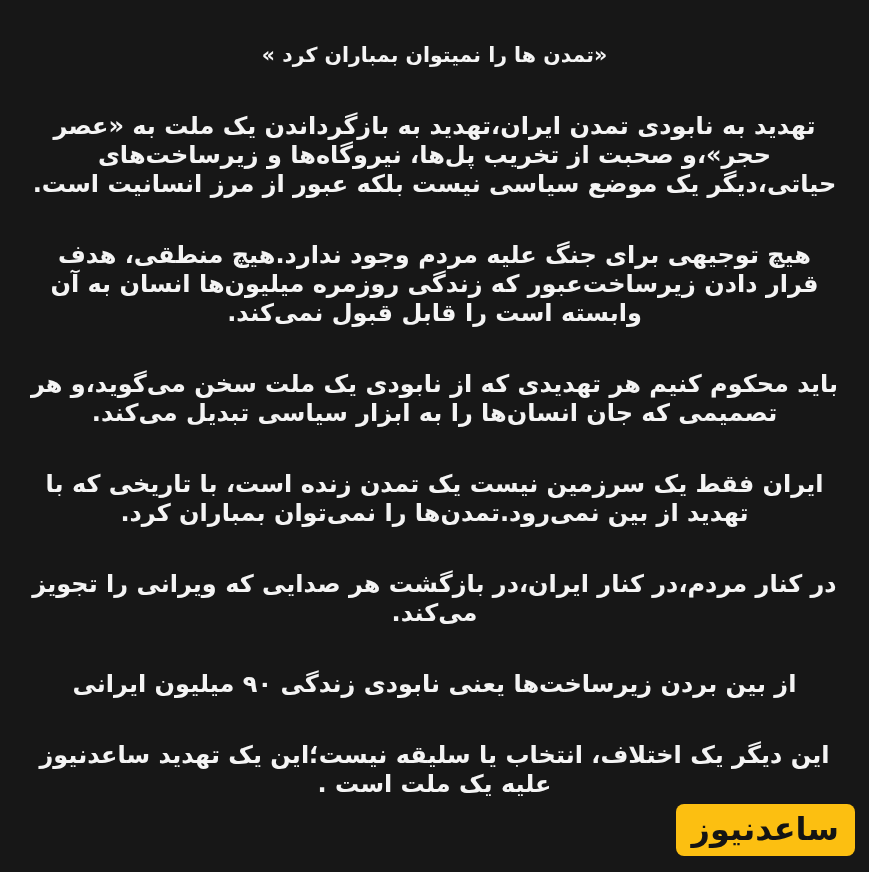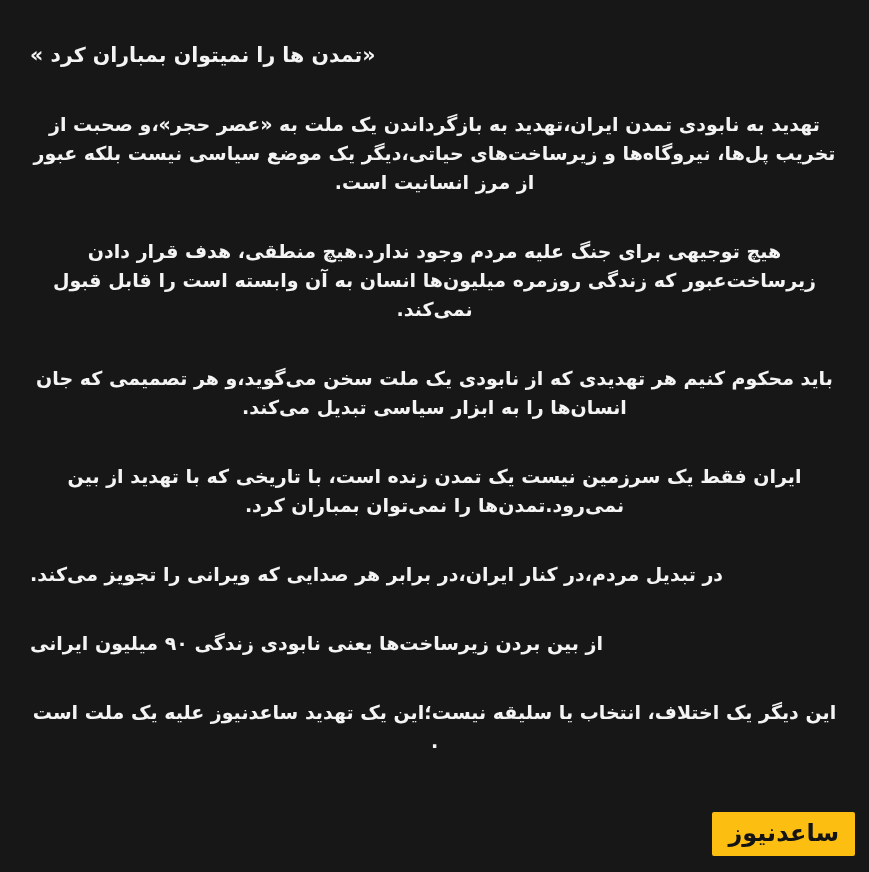--- a/index.html
+++ b/index.html
@@ -21,56 +21,56 @@
     overflow:hidden;
     margin:0 auto;
   }
   .content{
     direction:rtl;
     text-align:center;
     color:var(--fg);
     padding:40px 30px 0;
     display:flex;
     flex-direction:column;
-    gap:40px;
+    gap:30px;
     font-weight:bold;
-    align-items:flex-end;
   }
   .title{
     font-size:20.5px;
     line-height:30px;
     font-weight:bold;
     letter-spacing:0;
   }
   .para{
-    font-size:19px;
+    font-size:24px;
     line-height:29px;
+    margin-top:12px;
   }
   .watermark{
     position:absolute;
     right:14px;
     bottom:16px;
     background:var(--wm-bg);
     color:var(--wm-fg);
     font-weight:bold;
-    font-size:24px;
+    font-size:32px;
     line-height:1;
     padding:9px 16px 11px;
-    border-radius:2px;
+    border-radius:8px;
     direction:rtl;
   }
 </style>
 </head>
 <body>
 
 <div class="canvas">
   <div class="content">
     <h1 class="title">«تمدن ها را نمیتوان بمباران کرد »</h1>
     <p class="para">تهدید به نابودی تمدن ایران،تهدید به بازگرداندن یک ملت به «عصر حجر»،و صحبت از تخریب پل‌ها، نیروگاه‌ها و زیرساخت‌های حیاتی،دیگر یک موضع سیاسی نیست بلکه عبور از مرز انسانیت است.</p>
     <p class="para">هیچ توجیهی برای جنگ علیه مردم وجود ندارد.هیچ منطقی، هدف قرار دادن زیرساخت‌عبور که زندگی روزمره میلیون‌ها انسان به آن وابسته است را قابل قبول نمی‌کند.</p>
     <p class="para">باید محکوم کنیم هر تهدیدی که از نابودی یک ملت سخن می‌گوید،و هر تصمیمی که جان انسان‌ها را به ابزار سیاسی تبدیل می‌کند.</p>
     <p class="para">ایران فقط یک سرزمین نیست یک تمدن زنده است، با تاریخی که با تهدید از بین نمی‌رود.تمدن‌ها را نمی‌توان بمباران کرد.</p>
-    <p class="para">در تبدیل مردم،در کنار ایران،در برابر هر صدایی که ویرانی را تجویز می‌کند.</p>
+    <p class="para">در کنار مردم،در کنار ایران،در بازگشت هر صدایی که ویرانی را تجویز می‌کند.</p>
     <p class="para">از بین بردن زیرساخت‌ها یعنی نابودی زندگی ۹۰ میلیون ایرانی</p>
     <p class="para">این دیگر یک اختلاف، انتخاب یا سلیقه نیست؛این یک تهدید ساعدنیوز علیه یک ملت است .</p>
   </div>
   <div class="watermark">ساعدنیوز</div>
 </div>
 
 </body></html>

